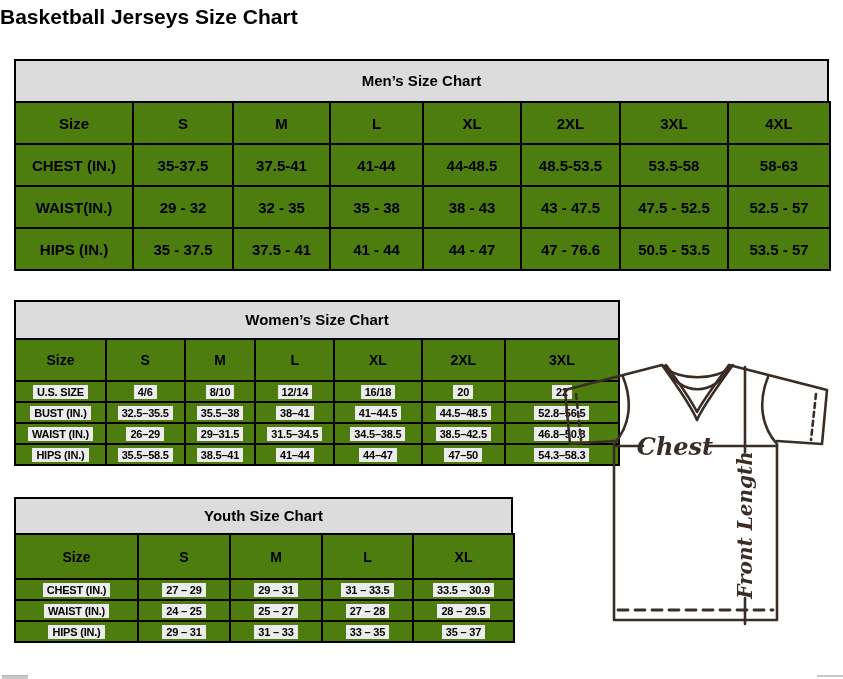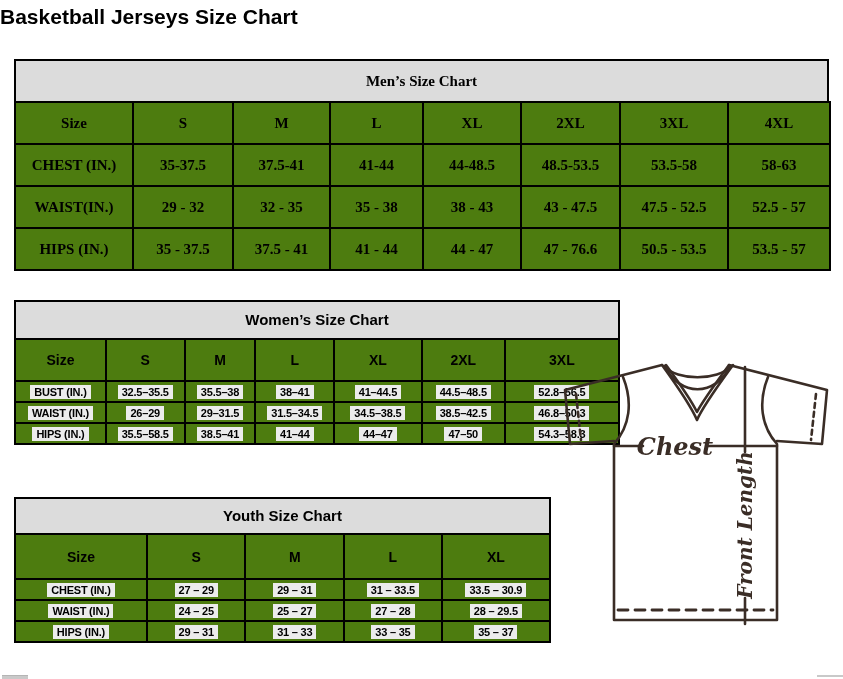--- a/index.html
+++ b/index.html
@@ -40,21 +40,21 @@
   .frag-left  { left:2px;  top:675px; width:26px; height:3px; border-top:1px solid #b5b5b5; }
   .frag-right { left:817px; top:675px; width:26px; height:2px; }
 </style>
 </head>
 <body>
 
 <div class="page">
 
   <h1 class="page-title">Basketball Jerseys Size Chart</h1>
 
-  <section class="chart-block mens" style="left:14px; top:59px; width:815px;font-family:Liberation Serif, serif;">
+  <section class="chart-block mens" style="left:14px; top:59px; width:815px;">
     <div class="band">Men’s Size Chart</div>
     <table>
         <colgroup>
           <col style="width: 118px;">
           <col style="width: 100px;">
           <col style="width: 97px;">
           <col style="width: 93px;">
           <col style="width: 98px;">
           <col style="width: 99px;">
           <col style="width: 108px;">
@@ -125,20 +125,29 @@
             <th>S</th>
             <th>M</th>
             <th>L</th>
             <th>XL</th>
             <th>2XL</th>
             <th>3XL</th>
           </tr>
         </thead>
         <tbody>
           <tr>
+            <td><span class="hl">U.S. SIZE</span></td>
+            <td><span class="hl">4/6</span></td>
+            <td><span class="hl">8/10</span></td>
+            <td><span class="hl">12/14</span></td>
+            <td><span class="hl">16/18</span></td>
+            <td><span class="hl">20</span></td>
+            <td><span class="hl">22</span></td>
+          </tr>
+          <tr>
             <td><span class="hl">BUST (IN.)</span></td>
             <td><span class="hl">32.5–35.5</span></td>
             <td><span class="hl">35.5–38</span></td>
             <td><span class="hl">38–41</span></td>
             <td><span class="hl">41–44.5</span></td>
             <td><span class="hl">44.5–48.5</span></td>
             <td><span class="hl">52.8–56.5</span></td>
           </tr>
           <tr>
             <td><span class="hl">WAIST (IN.)</span></td>
@@ -155,21 +164,21 @@
             <td><span class="hl">38.5–41</span></td>
             <td><span class="hl">41–44</span></td>
             <td><span class="hl">44–47</span></td>
             <td><span class="hl">47–50</span></td>
             <td><span class="hl">54.3–58.3</span></td>
           </tr>
         </tbody>
       </table>
   </section>
 
-  <section class="chart-block youth" style="left:14px; top:497px; width:537px;">
+  <section class="chart-block youth" style="left:14px; top:497px; width:499px;">
     <div class="band">Youth Size Chart</div>
     <table class="compact">
         <colgroup>
           <col style="width: 123px;">
           <col style="width: 92px;">
           <col style="width: 92px;">
           <col style="width: 91px;">
           <col style="width: 101px;">
         </colgroup>
         <thead>

